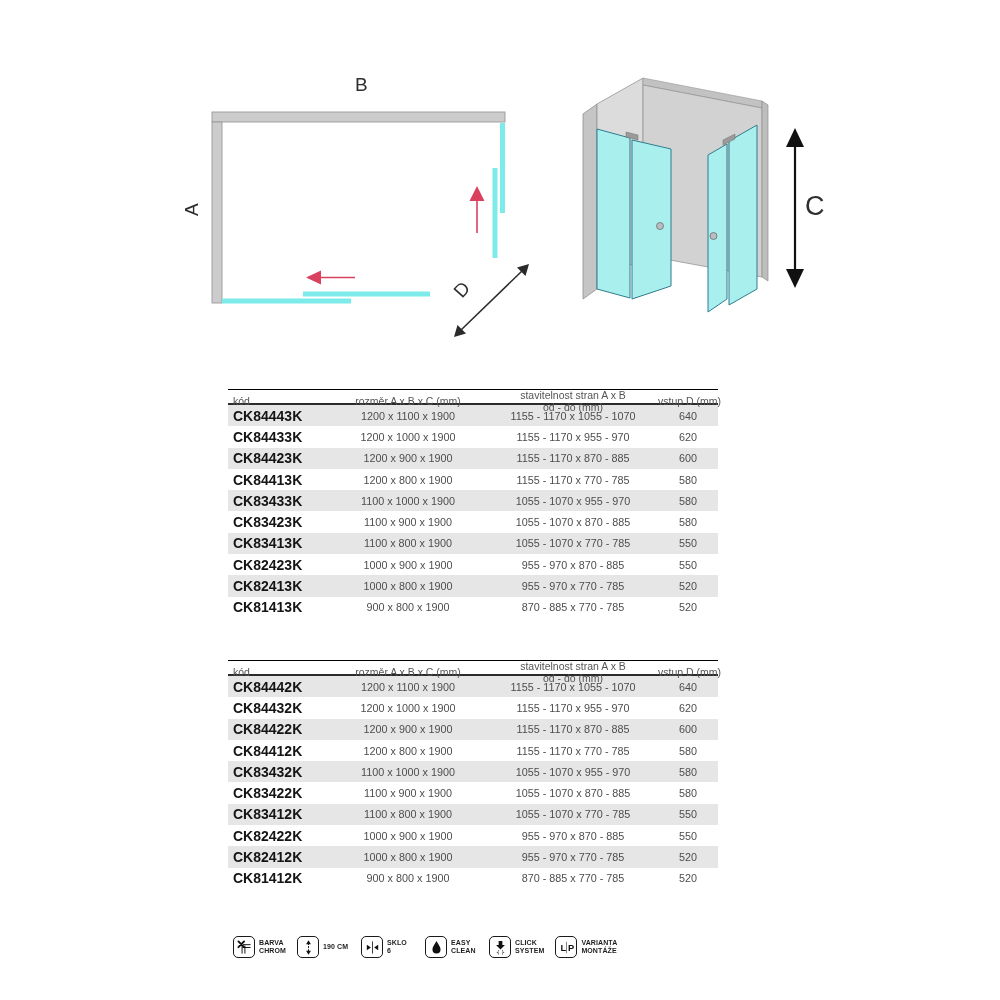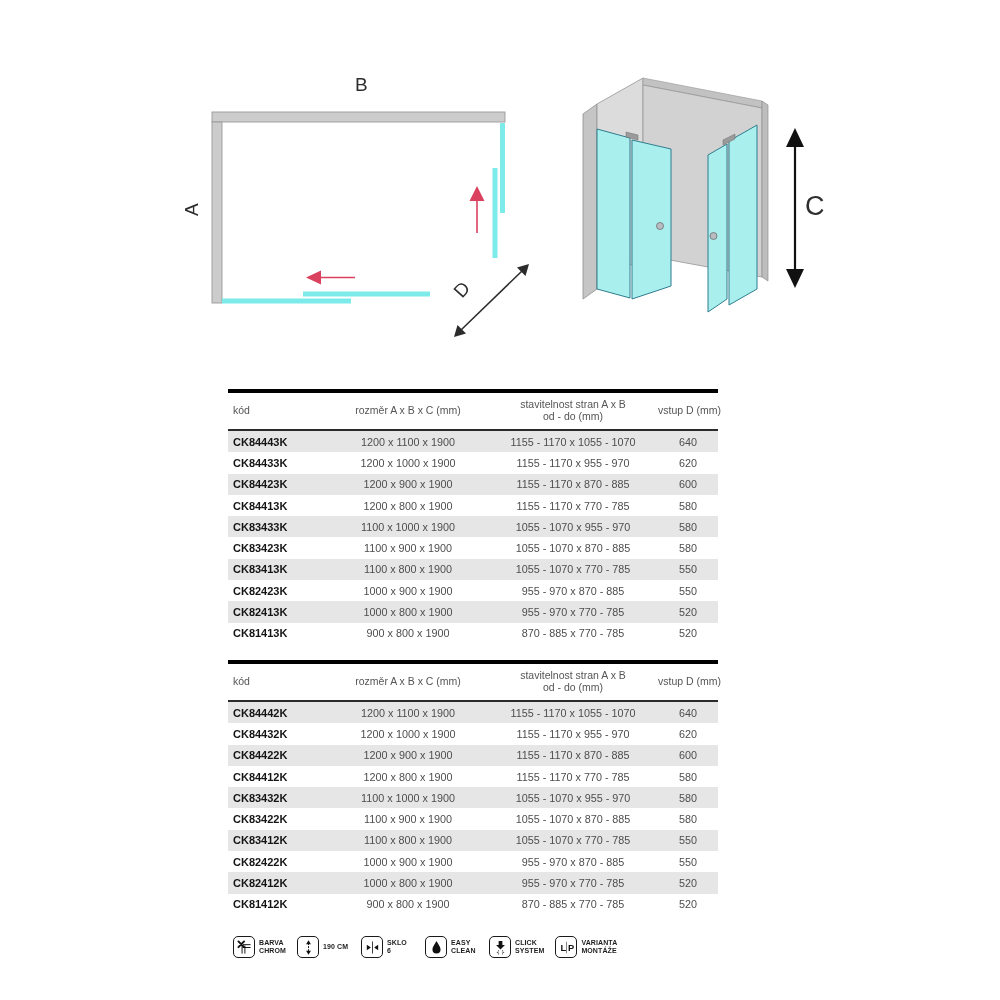--- a/index.html
+++ b/index.html
@@ -16,29 +16,29 @@
   
   .tbl-section { position:absolute; left:228px; width:490px; }
   #table1-section { top:383px; }
   #table2-section { top:654px; }
   .tbl-title { font-size:13.5px; font-weight:bold; color:#111; display:flex; align-items:center; gap:5px; height:17px; }
   .mini-badge { display:flex; align-items:center; gap:2px; }
   .mini-box { width:14px; height:14px; border:1.3px solid #1a1a1a; border-radius:3px;
     display:flex; align-items:center; justify-content:center; }
   .mini-label { font-size:4.5px; line-height:1.15; color:#777; font-weight:bold; letter-spacing:.2px; }
   .thead { display:grid; grid-template-columns:100px 160px 170px 60px; align-items:center;
-    height:42px; margin-top:6px; border-top:4px solid #000000; border-bottom:2px solid #2b2b2b;
+    height:16px; margin-top:6px; border-top:1px solid #000000; border-bottom:2px solid #2b2b2b;
     font-size:10.5px; color:#555; }
   .thead .hc { text-align:center; line-height:1.12; white-space:nowrap; }
   .thead .hc.first { text-align:left; padding-left:5px; }
   .tbody { display:block; }
   .trow { display:grid; grid-template-columns:100px 160px 170px 60px; align-items:center; height:21.3px; font-size:10.8px; }
   .trow:nth-child(odd) { background:#e6e6e6; }
   .tcell { text-align:center; color:#4d4d4d; white-space:nowrap; }
-  .tcell.c-code { text-align:left; padding-left:5px; font-weight:bold; color:#141414; font-size:11px; }
+  .tcell.c-code { text-align:left; padding-left:5px; font-weight:bold; color:#141414; font-size:14px; }
 
   
   #badges { left:233px; top:936px; display:flex; gap:11px; align-items:center; }
   .badge { display:flex; align-items:center; gap:4px; }
   .badge-box { width:22px; height:22px; border:1.8px solid #1a1a1a; border-radius:5px;
     display:flex; align-items:center; justify-content:center; background:#fff; flex:0 0 auto; }
   .badge-label { font-size:7px; font-weight:bold; color:#1d1d1d; line-height:1.2; letter-spacing:.1px; min-width:27px; }
 </style>
 </head>
 <body>

